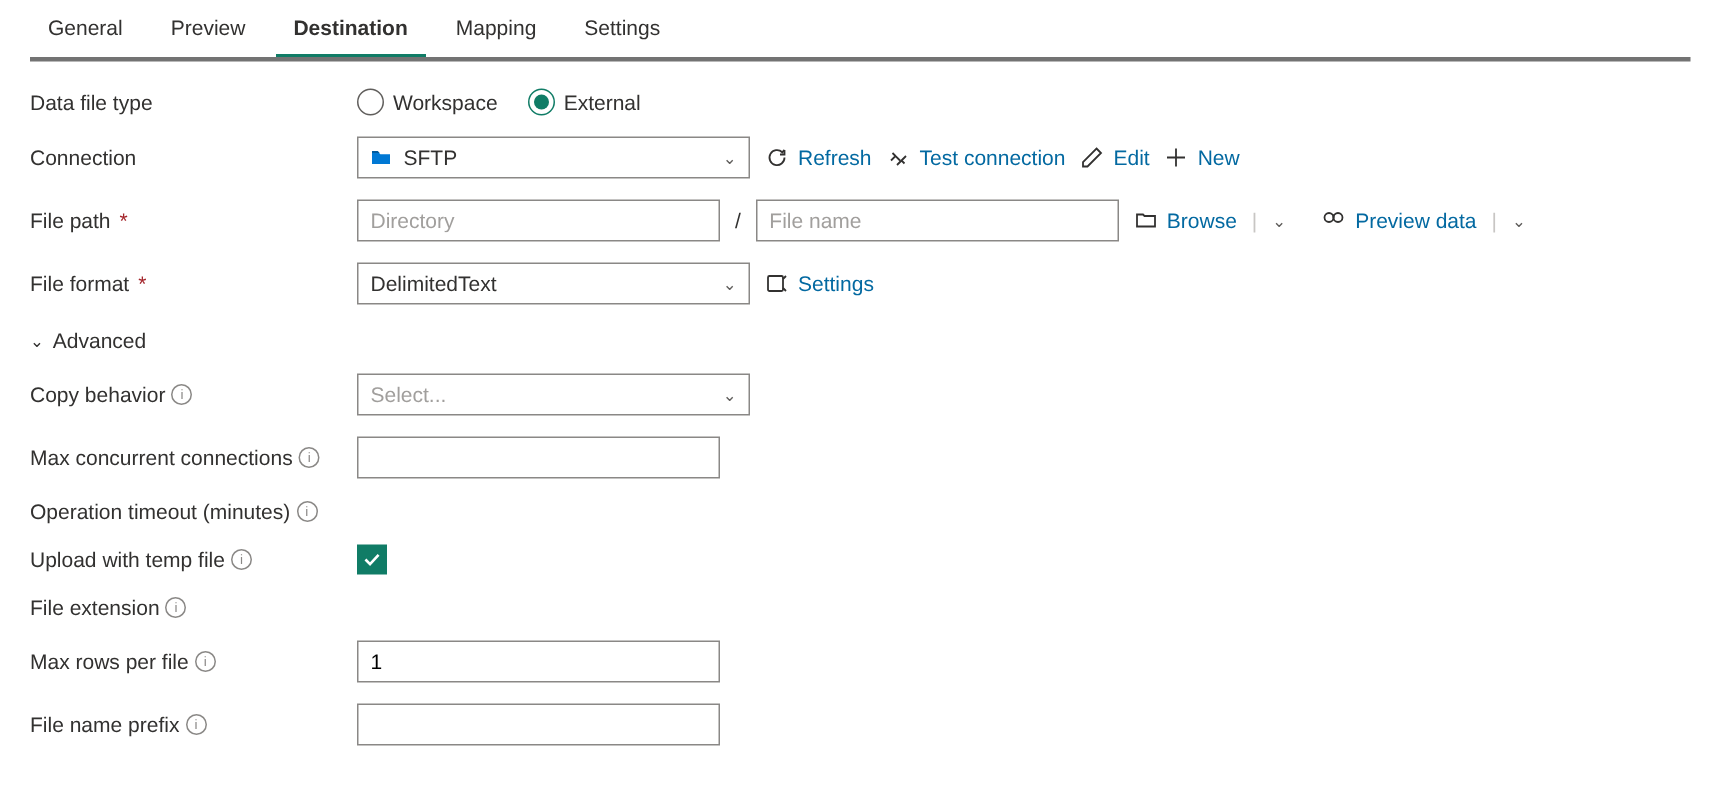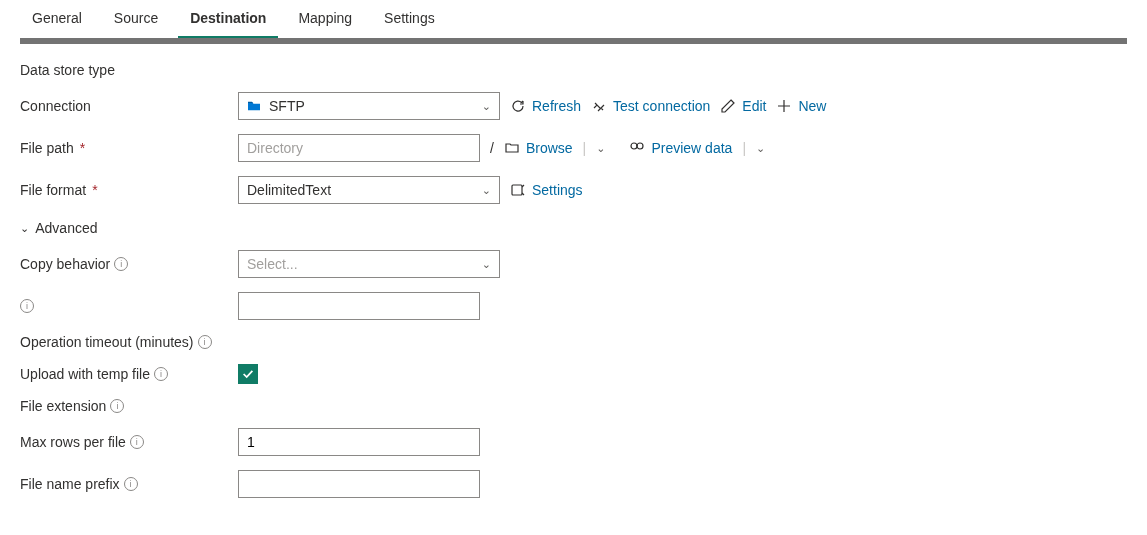--- a/index.html
+++ b/index.html
@@ -10,21 +10,21 @@
     body {
       font-family: "Segoe UI", -apple-system, sans-serif;
       font-size: 14px;
       color: #323130;
       background: #fff;
       padding: 0 20px 20px 20px;
     }
     .tabs {
       display: flex;
       gap: 8px;
-      border-bottom: 6px solid #737373;
+      border-bottom: 3px solid #737373;
       margin-bottom: 18px;
     }
     .tab {
       padding: 10px 12px;
       cursor: pointer;
       color: #323130;
       border-bottom: 2px solid transparent;
       position: relative;
     }
     .tab.active {
@@ -175,29 +175,43 @@
     }
     .placeholder-text {
       color: #a19f9d;
     }
   </style>
 </head>
 <body>
 
 <div class="tabs">
   <div class="tab">General</div>
-  <div class="tab">Source</div>
+  <div class="tab">Preview</div>
   <div class="tab active">Destination</div>
   <div class="tab">Mapping</div>
   <div class="tab">Settings</div>
 </div>
 
 <div class="form-row">
   <div class="label-col">
-    <span>Data store type</span>
+    <span>Data file type</span>
+  </div>
+  <div class="control-col">
+    <div class="radio-group">
+      <div class="radio-option">
+        <span class="radio-circle"></span>
+        <span>Workspace</span>
+      </div>
+      <div class="radio-option">
+        <span class="radio-circle selected">
+          <span class="radio-dot"></span>
+        </span>
+        <span>External</span>
+      </div>
+    </div>
   </div>
 </div>
 
 <div class="form-row">
   <div class="label-col">
     <span>Connection</span>
   </div>
   <div class="control-col">
     <div class="select-input">
       <span class="conn-icon">
@@ -237,20 +251,21 @@
 </div>
 
 <div class="form-row">
   <div class="label-col">
     <span>File path</span>
     <span class="required">*</span>
   </div>
   <div class="control-col">
     <input type="text" class="text-input" placeholder="Directory" style="">
     <span class="slash">/</span>
+    <input type="text" class="text-input" placeholder="File name" style="">
     <span class="action-link">
       <svg viewBox="0 0 16 16">
           <path d="M2 4 L6 4 L7 5 L14 5 L14 12 L2 12 Z" fill="none" stroke="#323130" stroke-width="1.2"></path>
         </svg>
       <span>Browse</span>
     </span>
     <span class="divider">|</span>
     <span class="chevron-down">⌄</span>
     <span class="action-link" style="margin-left:14px">
       <svg viewBox="0 0 16 16">
@@ -298,20 +313,21 @@
   <div class="control-col">
     <div class="select-input">
       <span class="placeholder-text">Select...</span>
       <span class="chevron-down">⌄</span>
     </div>
   </div>
 </div>
 
 <div class="form-row">
   <div class="label-col">
+    <span>Max concurrent connections</span>
     <span class="info-icon">i</span>
   </div>
   <div class="control-col">
     <input type="text" class="text-input" value="" style="">
   </div>
 </div>
 
 <div class="form-row">
   <div class="label-col">
     <span>Operation timeout (minutes)</span>

